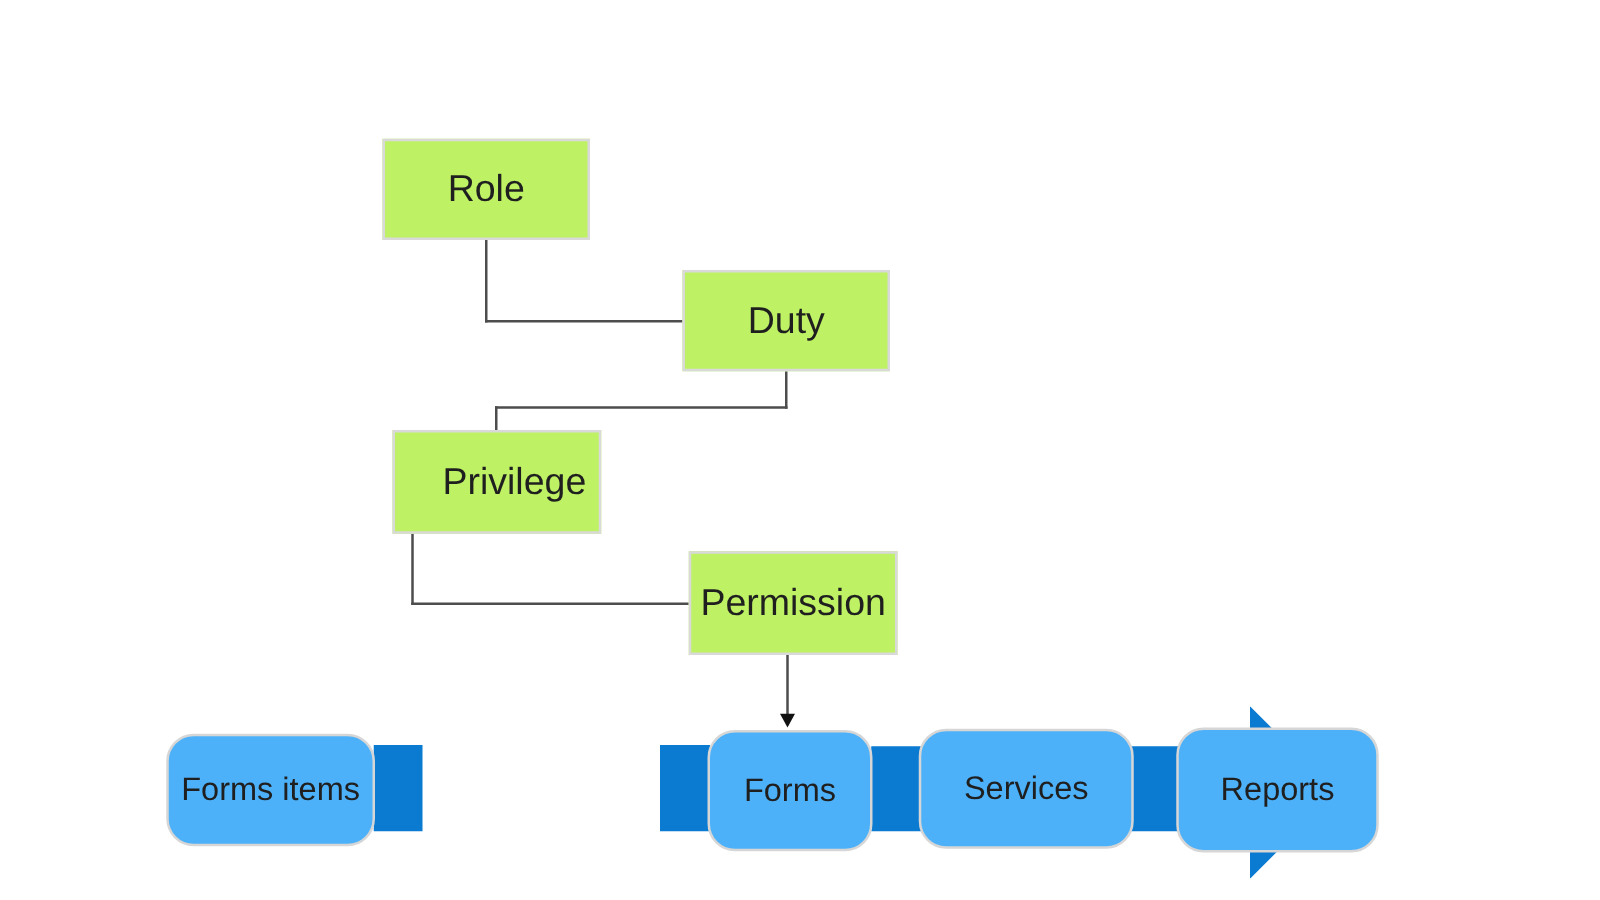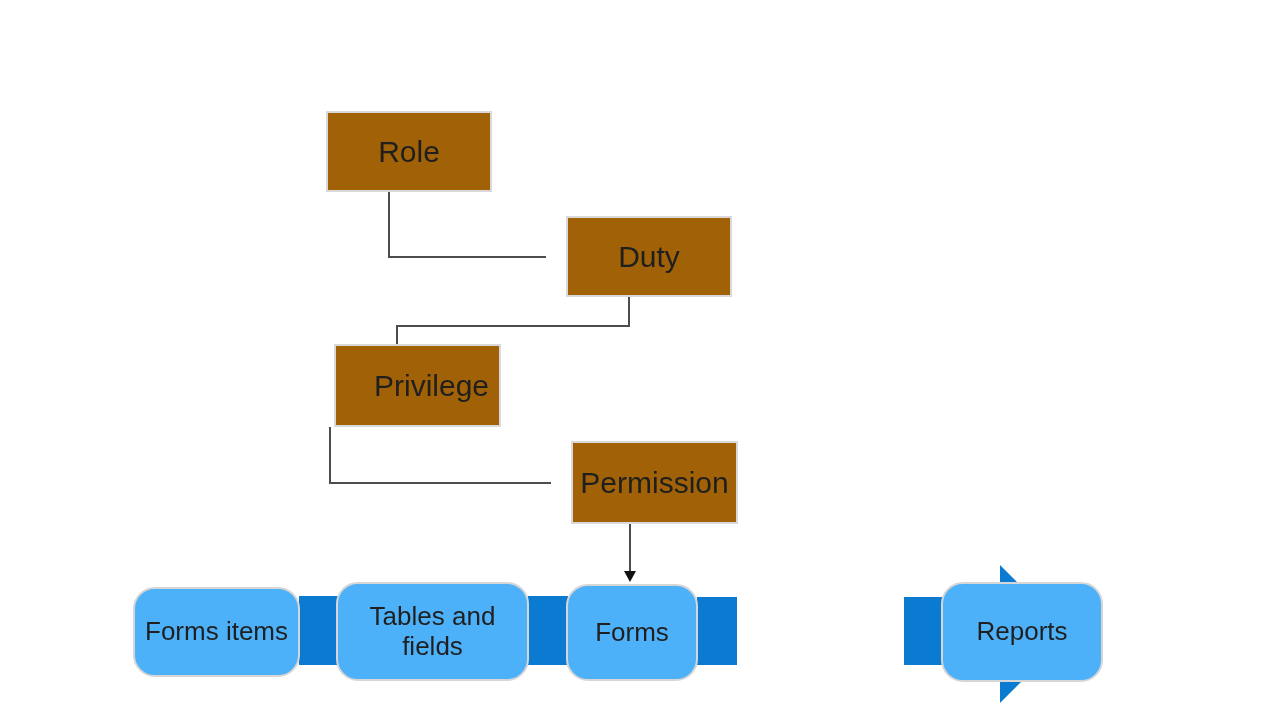--- a/index.html
+++ b/index.html
@@ -3,23 +3,23 @@
 <meta charset="utf-8">
 <style>
   html,body{margin:0;padding:0;background:#fff;}
   .stage{
     position:relative;width:1280px;height:720px;background:#ffffff;
     font-family:"Liberation Sans","DejaVu Sans",sans-serif;
     color:#1f1f1f;overflow:hidden;
   }
   
   .hbox{
-    position:absolute;background:#a16207;border:2px solid #d9d9d9;
+    position:absolute;background:#bef264;border:2px solid #d9d9d9;
     display:flex;align-items:center;justify-content:center;
-    font-size:30px;line-height:1.1;box-sizing:border-box;text-align:center;margin-left:20px;
+    font-size:30px;line-height:1.1;box-sizing:border-box;text-align:center;
   }
   .hbox-role{left:306px;top:111px;width:166px;height:81px;}
   .hbox-duty{left:546px;top:216px;width:166px;height:81px;align-items:center;}
   .hbox-privilege{left:314px;top:344px;width:167px;height:83px;padding-left:28px;}
   .hbox-permission{left:551px;top:441px;width:167px;height:83px;}
   
   .line{position:absolute;background:#4d4d4d;}
   .l1v{left:388px;top:192px;width:2px;height:66px;}
   .l1h{left:388px;top:256px;width:158px;height:2px;}
   .l2v1{left:628px;top:297px;width:2px;height:30px;}
@@ -86,23 +86,23 @@
   <div class="flow-arrow"></div>
 
   <div class="pconn pconn-1"></div>
   <div class="pconn pconn-2"></div>
   <div class="pconn pconn-3"></div>
   <div class="pconn pconn-4"></div>
 
   <div class="pbox pbox-menu">
     <span>Forms items</span>
   </div>
-  <div class="pbox pbox-tables">
-    <span>Tables and fields</span>
-  </div>
   <div class="pbox pbox-forms">
     <span>Forms</span>
+  </div>
+  <div class="pbox pbox-services">
+    <span>Services</span>
   </div>
   <div class="pbox pbox-reports">
     <span>Reports</span>
   </div>
 
 </div>
 
 </body></html>

